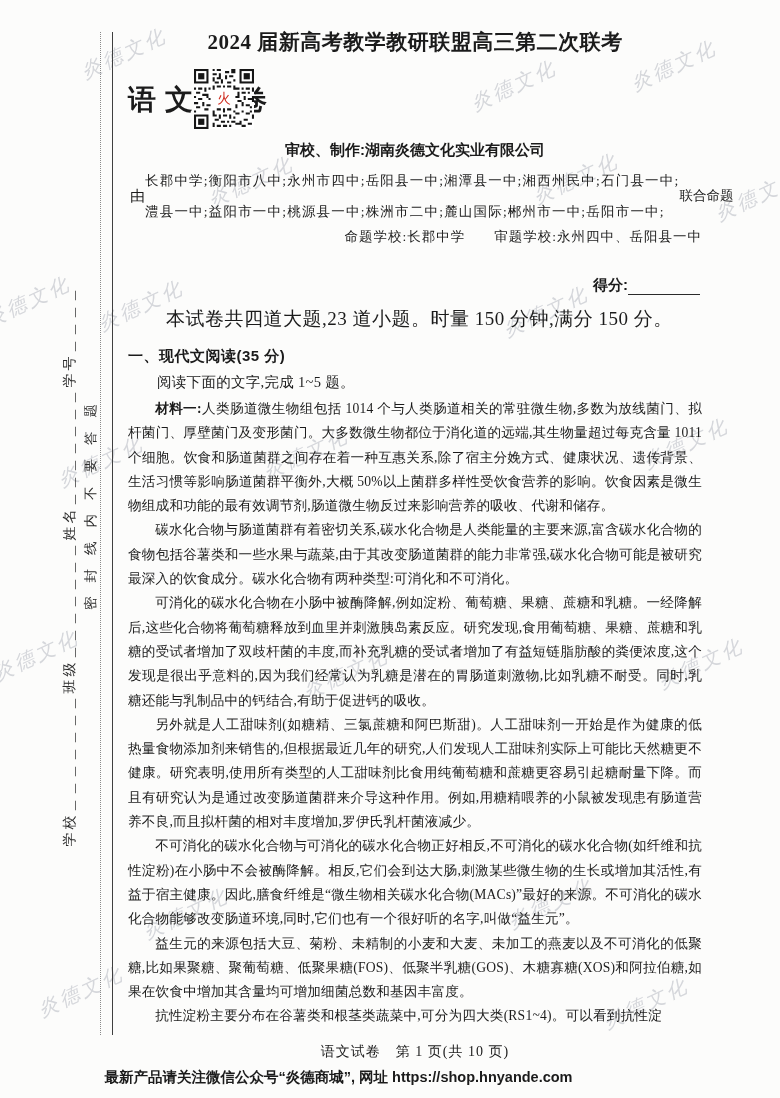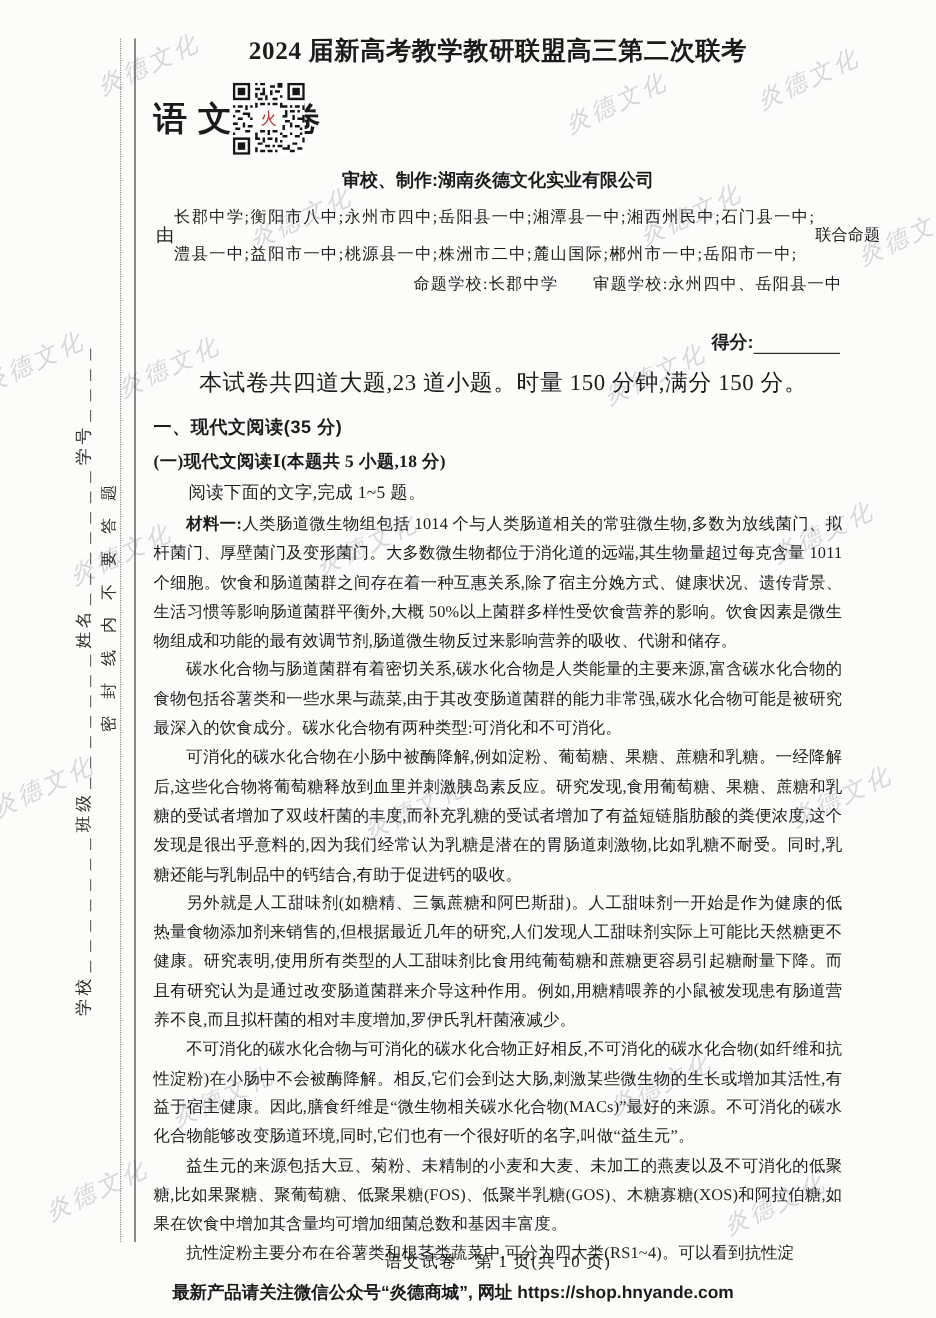--- a/index.html
+++ b/index.html
@@ -65,21 +65,20 @@
     margin:0;font-size:13.6px;line-height:24.3px;text-indent:2em;
     text-align:justify;letter-spacing:.2px;
   }
   .mat-label{font-weight:bold;font-family:Liberation Serif, serif;}
   
   .footer-page{position:absolute;left:128px;width:574px;top:1043px;text-align:center;font-size:14px;letter-spacing:1px;z-index:2;}
   .footer-promo{
     position:absolute;left:0;width:677px;top:1068px;text-align:center;
     font-size:14.5px;font-weight:bold;z-index:2;
     font-family:"Liberation Sans","DejaVu Sans",sans-serif;
-    margin-left:39px;
   }
 </style>
 </head>
 <body>
 
 <span class="wm" style="left:78px;top:40px">炎德文化</span>
 <span class="wm" style="left:468px;top:72px">炎德文化</span>
 <span class="wm" style="left:628px;top:52px">炎德文化</span>
 <span class="wm" style="left:205px;top:168px">炎德文化</span>
 <span class="wm" style="left:530px;top:165px">炎德文化</span>
@@ -150,21 +149,20 @@
 
   <div class="setter">命题学校:长郡中学　　审题学校:永州四中、岳阳县一中</div>
 
   <div class="score-row">
     <span>得分:</span><span class="score-blank"></span>
   </div>
 
   <p class="intro">本试卷共四道大题,23 道小题。时量 150 分钟,满分 150 分。</p>
 
   <h3 class="part-heading">一、现代文阅读(35 分)</h3>
-  <h4 class="sub-heading">(一)现代文阅读Ⅰ(本题共 5 小题,18 分)</h4>
   <p class="instruction">阅读下面的文字,完成 1~5 题。</p>
 
   <div class="material">
     <p><span class="mat-label">材料一:</span><span>人类肠道微生物组包括 1014 个与人类肠道相关的常驻微生物,多数为放线菌门、拟杆菌门、厚壁菌门及变形菌门。大多数微生物都位于消化道的远端,其生物量超过每克含量 1011 个细胞。饮食和肠道菌群之间存在着一种互惠关系,除了宿主分娩方式、健康状况、遗传背景、生活习惯等影响肠道菌群平衡外,大概 50%以上菌群多样性受饮食营养的影响。饮食因素是微生物组成和功能的最有效调节剂,肠道微生物反过来影响营养的吸收、代谢和储存。</span></p>
     <p>碳水化合物与肠道菌群有着密切关系,碳水化合物是人类能量的主要来源,富含碳水化合物的食物包括谷薯类和一些水果与蔬菜,由于其改变肠道菌群的能力非常强,碳水化合物可能是被研究最深入的饮食成分。碳水化合物有两种类型:可消化和不可消化。</p>
     <p>可消化的碳水化合物在小肠中被酶降解,例如淀粉、葡萄糖、果糖、蔗糖和乳糖。一经降解后,这些化合物将葡萄糖释放到血里并刺激胰岛素反应。研究发现,食用葡萄糖、果糖、蔗糖和乳糖的受试者增加了双歧杆菌的丰度,而补充乳糖的受试者增加了有益短链脂肪酸的粪便浓度,这个发现是很出乎意料的,因为我们经常认为乳糖是潜在的胃肠道刺激物,比如乳糖不耐受。同时,乳糖还能与乳制品中的钙结合,有助于促进钙的吸收。</p>
     <p>另外就是人工甜味剂(如糖精、三氯蔗糖和阿巴斯甜)。人工甜味剂一开始是作为健康的低热量食物添加剂来销售的,但根据最近几年的研究,人们发现人工甜味剂实际上可能比天然糖更不健康。研究表明,使用所有类型的人工甜味剂比食用纯葡萄糖和蔗糖更容易引起糖耐量下降。而且有研究认为是通过改变肠道菌群来介导这种作用。例如,用糖精喂养的小鼠被发现患有肠道营养不良,而且拟杆菌的相对丰度增加,罗伊氏乳杆菌液减少。</p>
     <p>不可消化的碳水化合物与可消化的碳水化合物正好相反,不可消化的碳水化合物(如纤维和抗性淀粉)在小肠中不会被酶降解。相反,它们会到达大肠,刺激某些微生物的生长或增加其活性,有益于宿主健康。因此,膳食纤维是“微生物相关碳水化合物(MACs)”最好的来源。不可消化的碳水化合物能够改变肠道环境,同时,它们也有一个很好听的名字,叫做“益生元”。</p>
     <p>益生元的来源包括大豆、菊粉、未精制的小麦和大麦、未加工的燕麦以及不可消化的低聚糖,比如果聚糖、聚葡萄糖、低聚果糖(FOS)、低聚半乳糖(GOS)、木糖寡糖(XOS)和阿拉伯糖,如果在饮食中增加其含量均可增加细菌总数和基因丰富度。</p>
     <p>抗性淀粉主要分布在谷薯类和根茎类蔬菜中,可分为四大类(RS1~4)。可以看到抗性淀</p>

